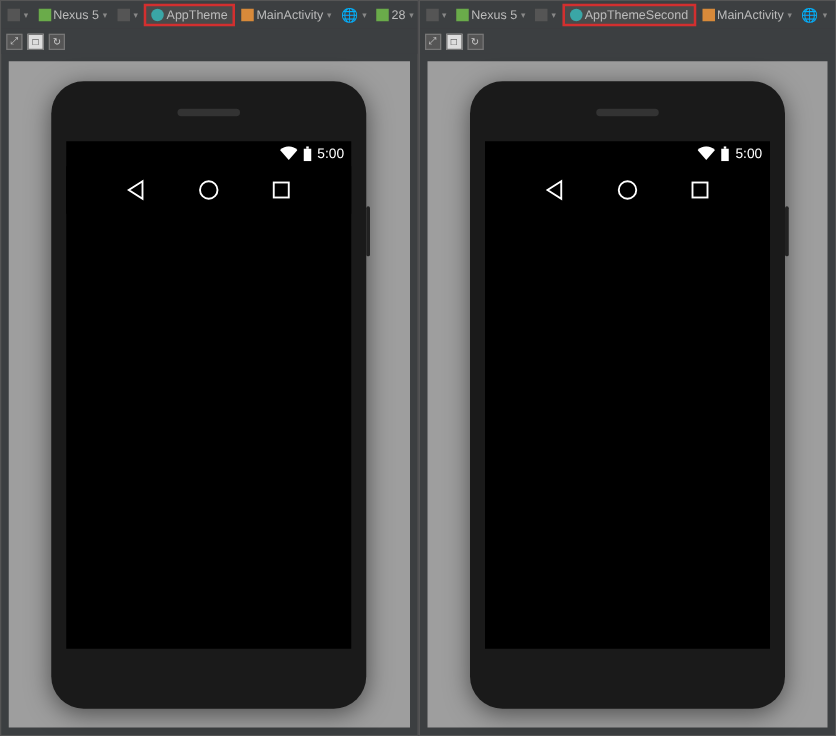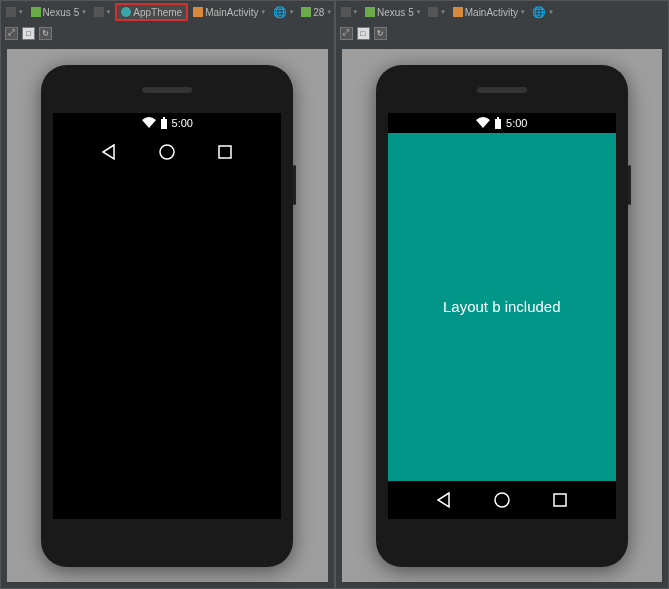--- a/index.html
+++ b/index.html
@@ -115,21 +115,21 @@
     left: 12px;
     right: 12px;
     bottom: 48px;
     background: #000;
     display: flex;
     flex-direction: column;
   }
   .status-bar {
     height: 20px;
     display: flex;
-    justify-content: center;
+    justify-content: flex-end;
     align-items: center;
     gap: 4px;
     padding: 0 6px;
     color: #fff;
     font-size: 11px;
   }
   .wifi-icon, .batt-icon {
     display: inline-block;
   }
   .wifi-icon svg, .batt-icon svg { display:block; }
@@ -253,20 +253,24 @@
     </div>
     <div class="tb-item">
       <span class="icon-box icon-green"></span>
       <span>Nexus 5</span>
       <span class="dd-arrow">▾</span>
     </div>
     <div class="tb-item">
       <span class="icon-box icon-dark"></span>
       <span class="dd-arrow">▾</span>
     </div>
+    <div class="tb-item highlighted">
+      <span class="icon-box icon-teal"></span>
+      <span>AppThemeSecond</span>
+    </div>
     <div class="tb-item">
       <span class="icon-box icon-orange"></span>
       <span>MainActivity</span>
       <span class="dd-arrow">▾</span>
     </div>
     <div class="tb-item">
       <span style="color:#4aa3df;font-size:11px">🌐</span>
       <span class="dd-arrow">▾</span>
     </div>
     <div class="tb-item">
@@ -290,23 +294,20 @@
               </svg>
           </span>
           <span class="batt-icon">
             <svg width="8" height="12" viewBox="0 0 8 12">
                 <rect x="1" y="2" width="6" height="10" fill="#fff"></rect>
                 <rect x="3" y="0" width="2" height="2" fill="#fff"></rect>
               </svg>
           </span>
           <span>5:00</span>
         </div>
-        <div class="content" style="background: rgb(0, 150, 136);">
-          <span>Layout b included</span>
-        </div>
         <div class="nav-bar">
           <span class="nav-btn">
             <svg width="18" height="18" viewBox="0 0 18 18">
                 <path d="M14 2 L3 9 L14 16 Z" fill="none" stroke="#fff" stroke-width="1.5"></path>
               </svg>
           </span>
           <span class="nav-btn">
             <svg width="18" height="18" viewBox="0 0 18 18">
                 <circle cx="9" cy="9" r="7" fill="none" stroke="#fff" stroke-width="1.5"></circle>
               </svg>

